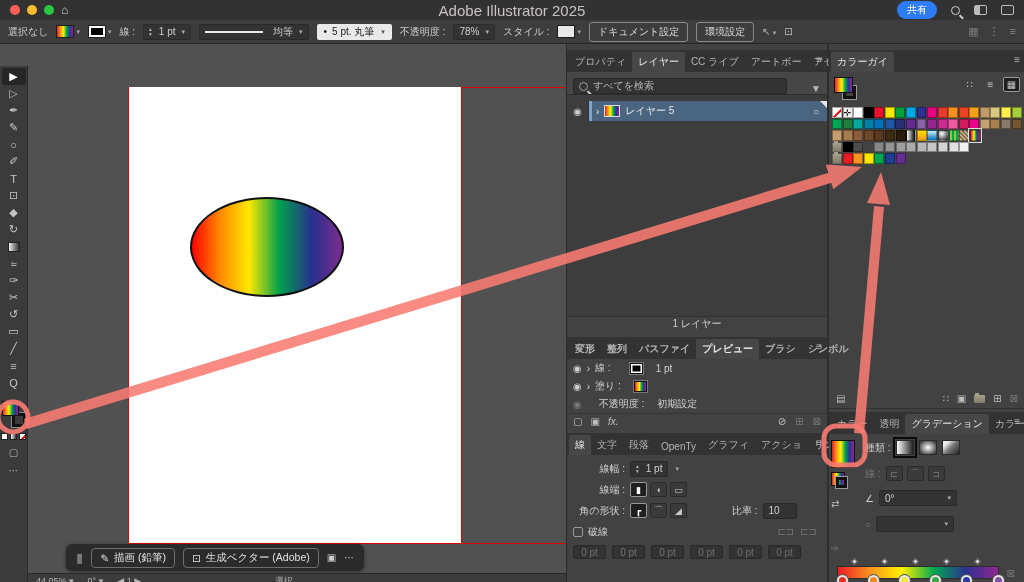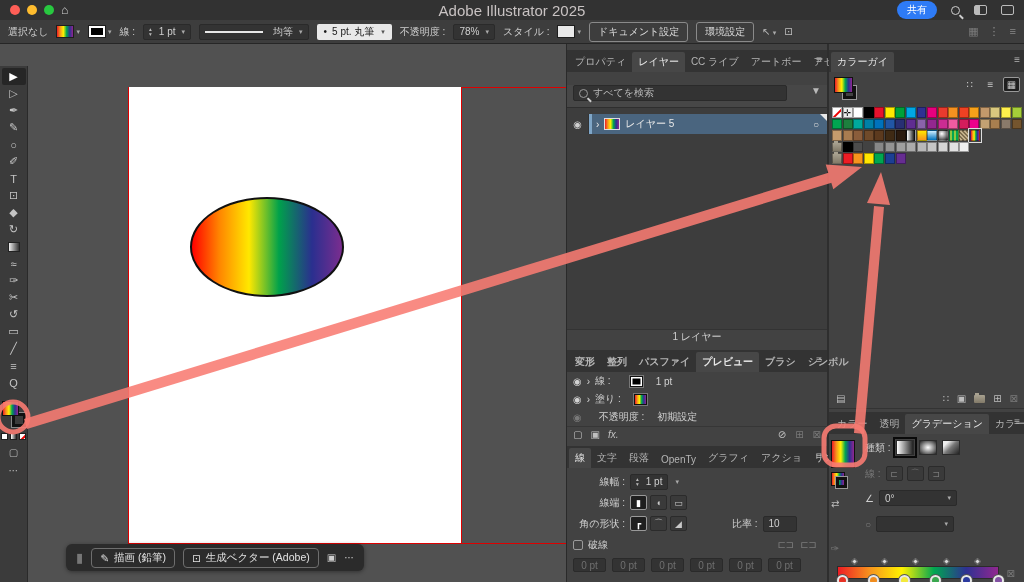--- a/index.html
+++ b/index.html
@@ -60,21 +60,21 @@
   .fbtn{border:1px solid #6e6e6e;border-radius:4px;padding:2px 8px;display:flex;gap:5px;align-items:center;color:#e2e2e2;font-size:10.5px;}
   #statusbar{position:absolute;left:0;right:0;bottom:0;height:9px;background:#3c3c3c;border-top:1px solid #2a2a2a;display:flex;gap:14px;padding:1px 8px;color:#b5b5b5;font-size:9px;line-height:12px;overflow:hidden;}
   
   #dock{position:absolute;left:566px;top:44px;width:458px;height:538px;background:#424242;border-left:1px solid #2a2a2a;}
   #col1{position:absolute;left:0;top:0;width:262px;height:100%;border-right:2px solid #2e2e2e;}
   #col2{position:absolute;left:262px;top:0;width:196px;height:100%;}
   .tabstrip{display:flex;align-items:flex-end;background:#333;height:22px;padding-left:2px;position:relative;}
   .ptab{padding:3px 6px;color:#b5b5b5;font-size:10px;white-space:nowrap;}
   .ptab.active{background:#474747;color:#e8e8e8;border-radius:2px 2px 0 0;}
   .pmenu{position:absolute;right:5px;top:4px;color:#b5b5b5;}
-  .searchrow{display:flex;align-items:flex-start;gap:24px;background:#474747;height:22px;padding:0 6px;margin-top:13px;}
+  .searchrow{display:flex;align-items:flex-end;gap:24px;background:#474747;height:22px;padding:0 6px;}
   .searchfld{flex:1;background:#333;border:1px solid #2a2a2a;border-radius:2px;height:16px;display:flex;align-items:center;gap:5px;padding:0 5px;color:#b9b9b9;}
   .layerlist{background:#3d3d3d;height:222px;position:relative;border-top:1px solid #2e2e2e;}
   .layerrow{position:absolute;top:6px;left:0;right:0;height:20px;display:flex;align-items:center;background:#4a657f;color:#e8e8e8;}
   .layerrow .eyecol{width:22px;background:#3d3d3d;height:100%;display:flex;align-items:center;justify-content:center;color:#cfcfcf;border-right:1px solid #333;}
   .layerrow .selbar{width:3px;height:100%;background:#7fa6c8;margin-right:4px;}
   .lthumb{width:16px;height:12px;border:1px solid #ddd;margin:0 5px;}
   .layerrow .target{margin-left:auto;margin-right:8px;color:#d8d8d8;}
   .corner{position:absolute;right:0;top:0;width:0;height:0;border-left:7px solid transparent;border-top:7px solid #e8e8e8;}
   .panelfoot{display:flex;align-items:center;height:18px;background:#424242;border-top:1px solid #333;padding:0 6px;gap:7px;flex-direction:column;}
   .panelfoot .icons{margin-left:auto;display:flex;gap:8px;color:#b9b9b9;font-size:10px;}
@@ -310,20 +310,26 @@
           <span>✎</span>
           <span>描画 (鉛筆)</span>
         </span>
       <span class="fbtn">
           <span>⊡</span>
           <span>生成ベクター (Adobe)</span>
         </span>
       <span style="color:#cfcfcf;">▣</span>
       <span style="color:#cfcfcf;">⋯</span>
     </div>
+    <div id="statusbar">
+      <span><span>44.05%</span> ▾</span>
+      <span><span>0°</span> ▾</span>
+      <span><span>◀</span> <span>1</span> <span>▶</span></span>
+      <span style="margin-left:120px;">選択</span>
+    </div>
   </div>
 
   <div id="dock">
 
     <div id="col1">
       <div class="tabstrip" style="margin-top:6px;">
         <div style="display:flex;align-items:flex-end;">
 
         <span class="ptab">プロパティ</span>
             <span class="ptab active">レイヤー</span>

